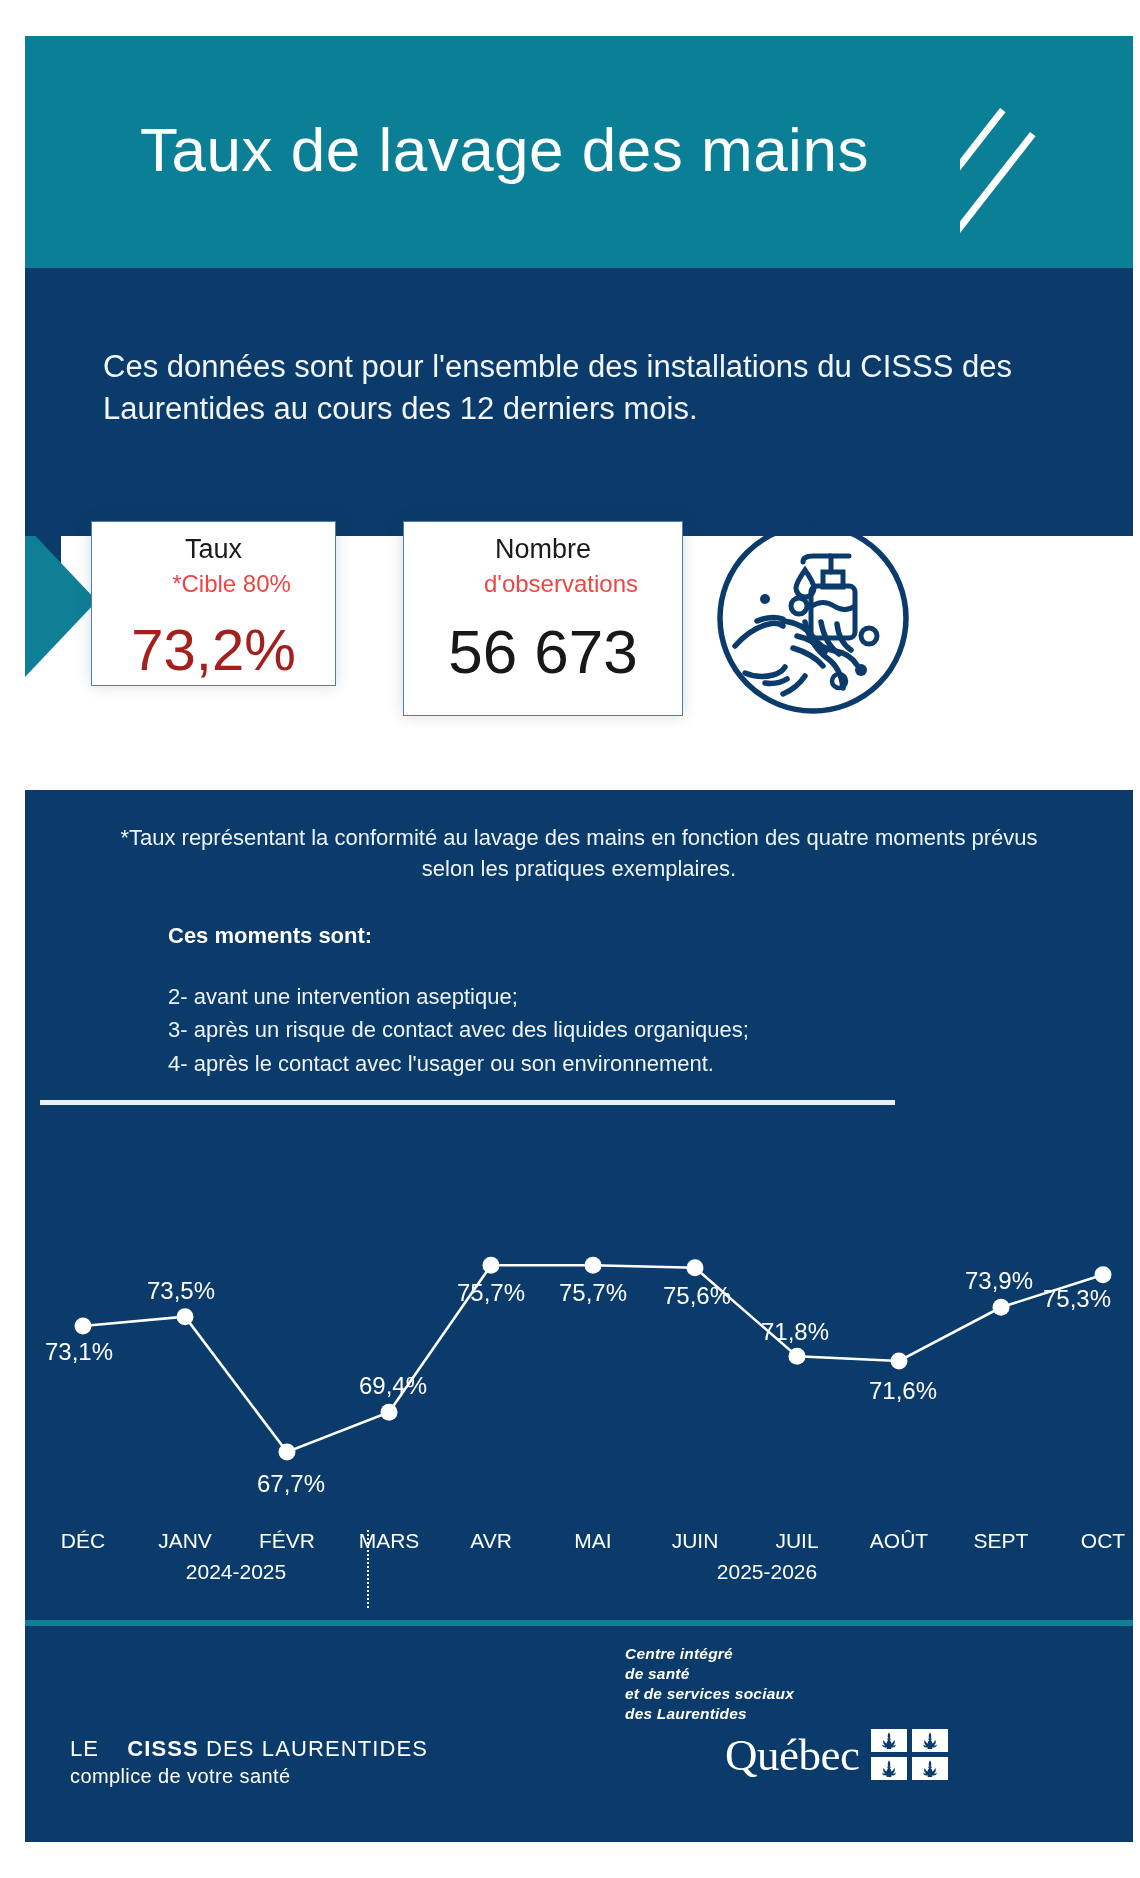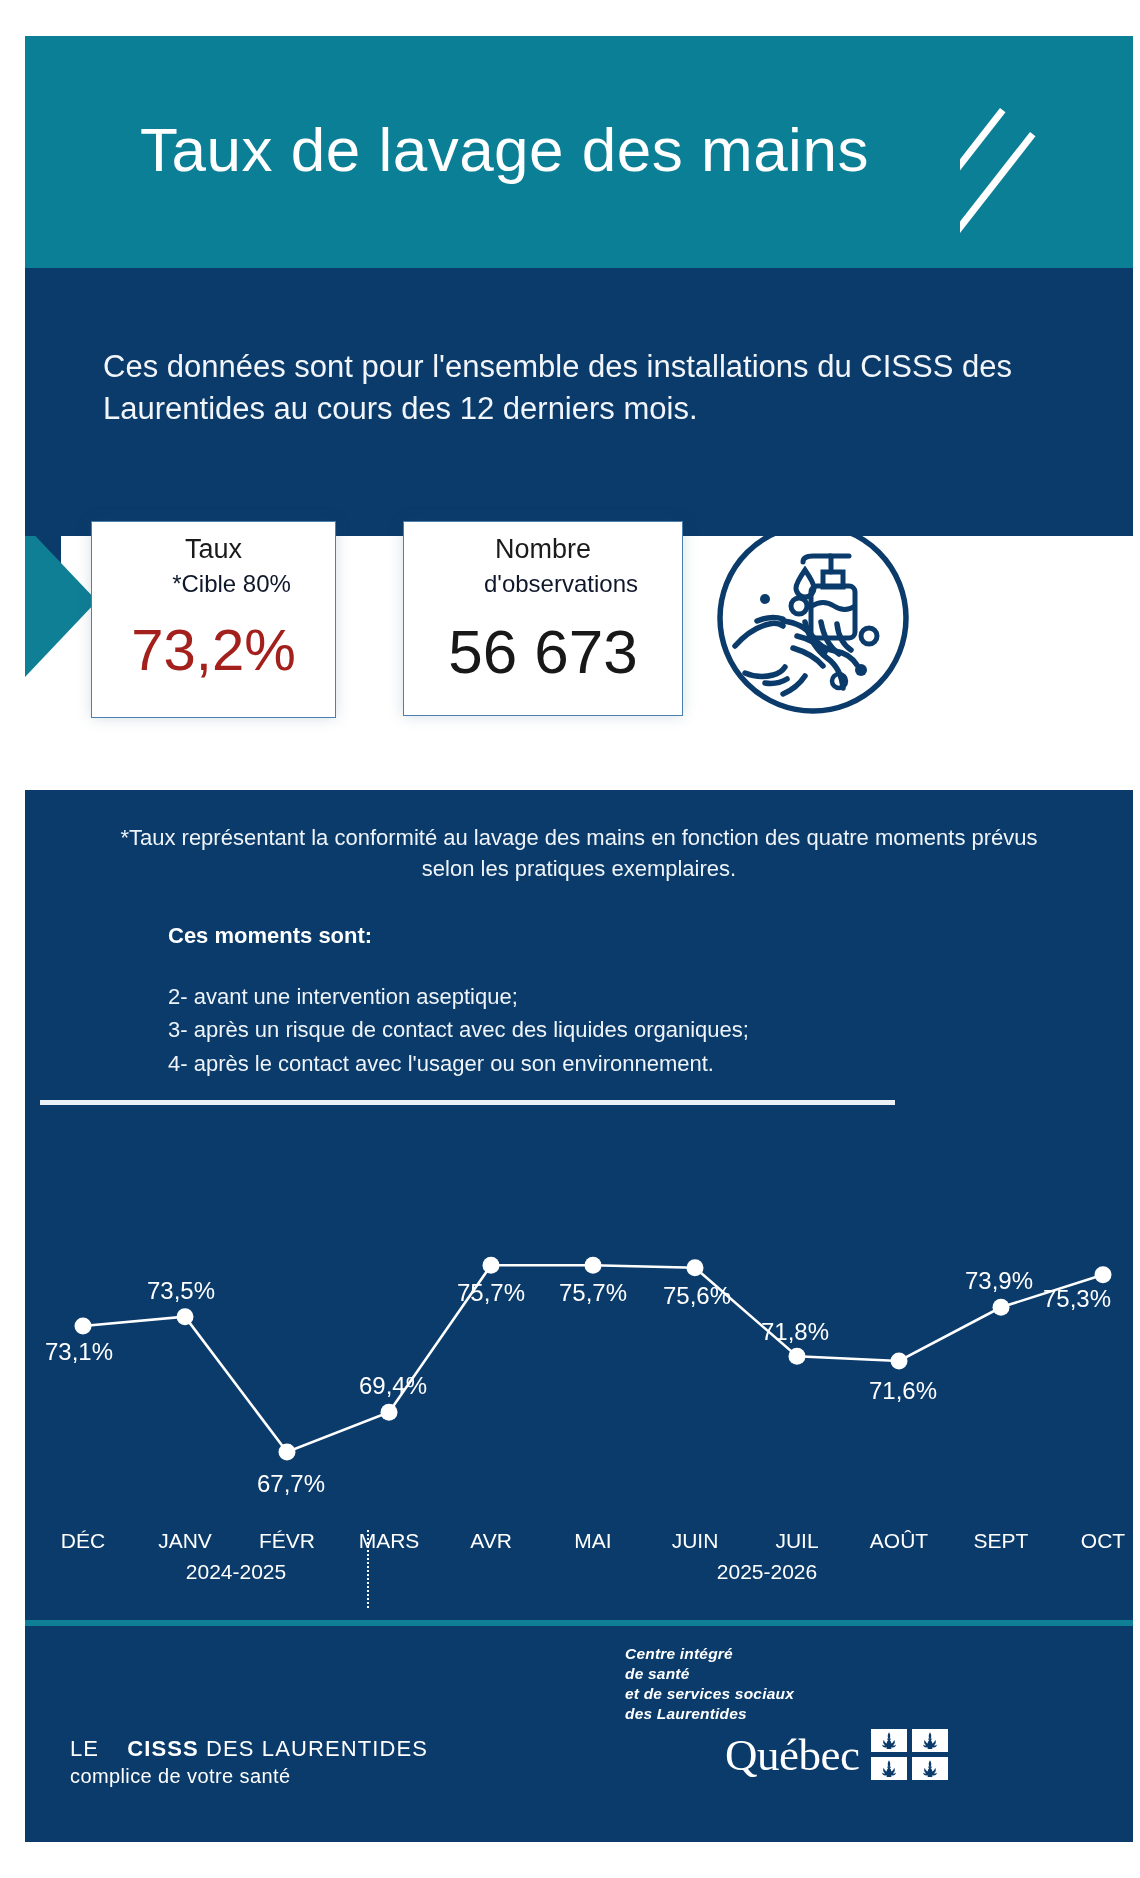--- a/index.html
+++ b/index.html
@@ -59,29 +59,29 @@
     border-top:76px solid transparent;
     border-bottom:76px solid transparent;
     border-left:72px solid #0f7f95;
   }
 
   .card{
     position:absolute; top:-15px; background:#ffffff;
     border:1.5px solid #4a7fae;
     box-shadow:0 0 14px rgba(30,70,110,0.18);
   }
-  .card.rate { left:66px;  width:245px; height:197px; }
+  .card.rate { left:66px;  width:245px; height:165px; }
   .card.count{ left:378px; width:280px; height:195px; }
 
   .card-label{
     text-align:center; font-size:27px; color:#1b1b1b; padding-top:10px;
     line-height:1.32;
   }
   .card-sub{
-    text-align:center; font-size:24px; color:#0f172a; line-height:1.3;margin-left:36px;
+    text-align:center; font-size:24px; color:#ef4444; line-height:1.3;margin-left:36px;
   }
   .card-value{
     text-align:center; font-size:58px; line-height:1; margin-top:22px;
     font-weight:400;
   }
   .card-value.red{ color:#a3201c; }
   .card-value.dark{ color:#181818; font-size:62px; }
 
   .wash-icon{
     position:absolute; left:688px; top:-18px; width:200px; height:200px;

